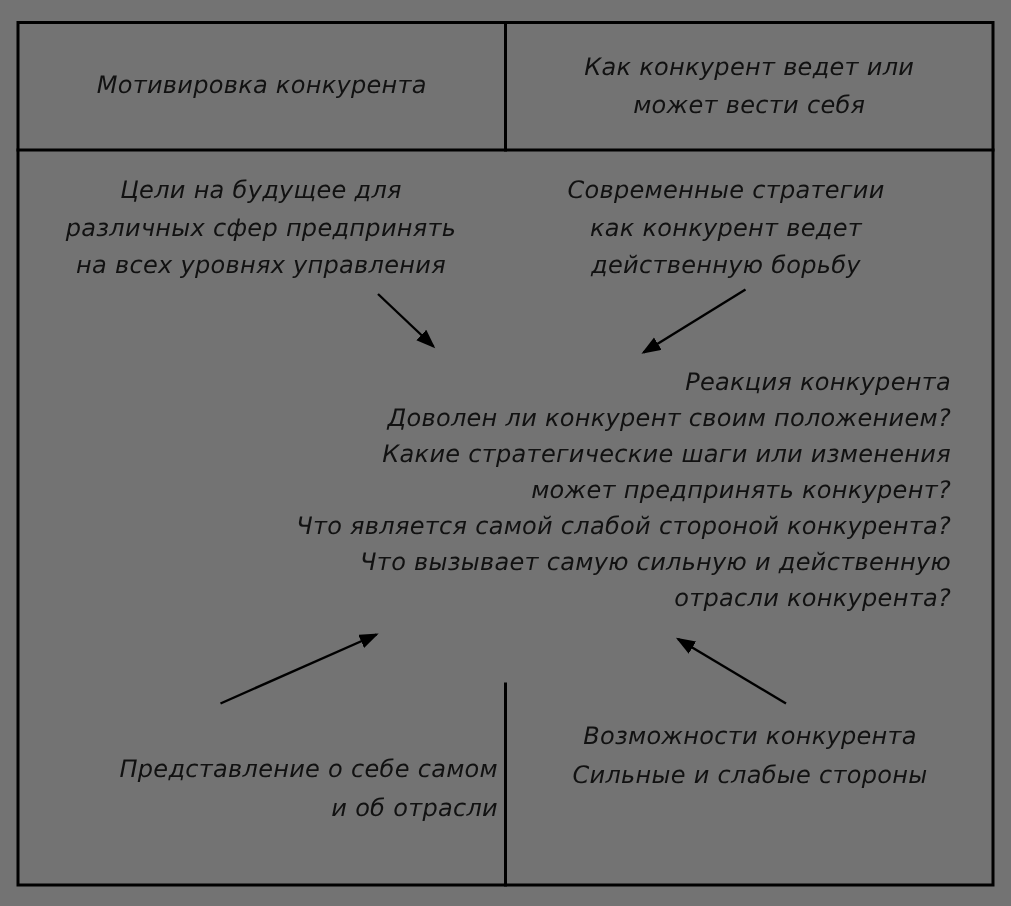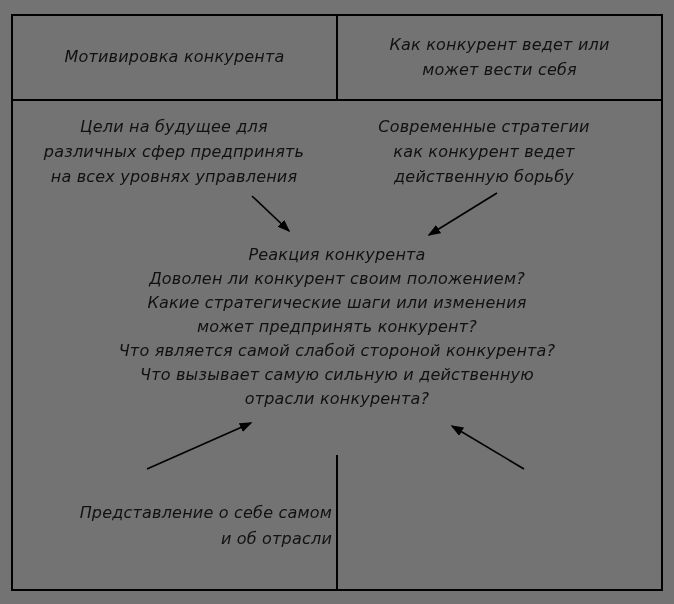--- a/index.html
+++ b/index.html
@@ -48,21 +48,21 @@
   .header-cell {
     display: flex;
     flex-direction: column;
     align-items: center;
     justify-content: center;
   }
   .header-left  { left: 13px;  top: 16px; width: 323px; height: 81px; }
   .header-right { left: 338px; top: 16px; width: 323px; height: 81px; }
   .top-left     { left: 16px;  top: 114px; width: 316px; }
   .top-right    { left: 326px; top: 114px; width: 316px; }
-  .center-block { left: 40px;  top: 243px; width: 594px; line-height: 24px; }
+  .center-block { left: 40px;  top: 243px; width: 594px; line-height: 24px; text-align: right; }
   .bottom-left  { left: 16px;  top: 500px; width: 316px; line-height: 26px; text-align: right; }
   .bottom-right { left: 342px; top: 478px; width: 316px; line-height: 26px; }
   .line { display: block; }
   .arrows {
     position: absolute;
     left: 0; top: 0;
     width: 674px; height: 604px;
     pointer-events: none;
   }
   .arrows line {
@@ -109,20 +109,24 @@
     <span class="line">Что является самой слабой стороной конкурента?</span>
     <span class="line">Что вызывает самую сильную и действенную</span>
     <span class="line">отрасли конкурента?</span>
   </div>
 
   <div class="cell bottom-left">
     <span class="line">Представление о себе самом</span>
     <span class="line">и об отрасли</span>
   </div>
 
+  <div class="cell bottom-right">
+    <span class="line">Возможности конкурента</span>
+    <span class="line">Сильные и слабые стороны</span>
+  </div>
 
   <svg class="arrows" viewBox="0 0 674 604">
     <defs>
       <marker id="ah" markerWidth="10" markerHeight="8" refX="7" refY="3" orient="auto">
         <path d="M0,0 L8,3 L0,6 z" fill="#000000"></path>
       </marker>
     </defs>
     <line x1="252" y1="196" x2="289" y2="231" marker-end="url(#ah)"></line>
     <line x1="497" y1="193" x2="429" y2="235" marker-end="url(#ah)"></line>
     <line x1="147" y1="469" x2="251" y2="423" marker-end="url(#ah)"></line>

